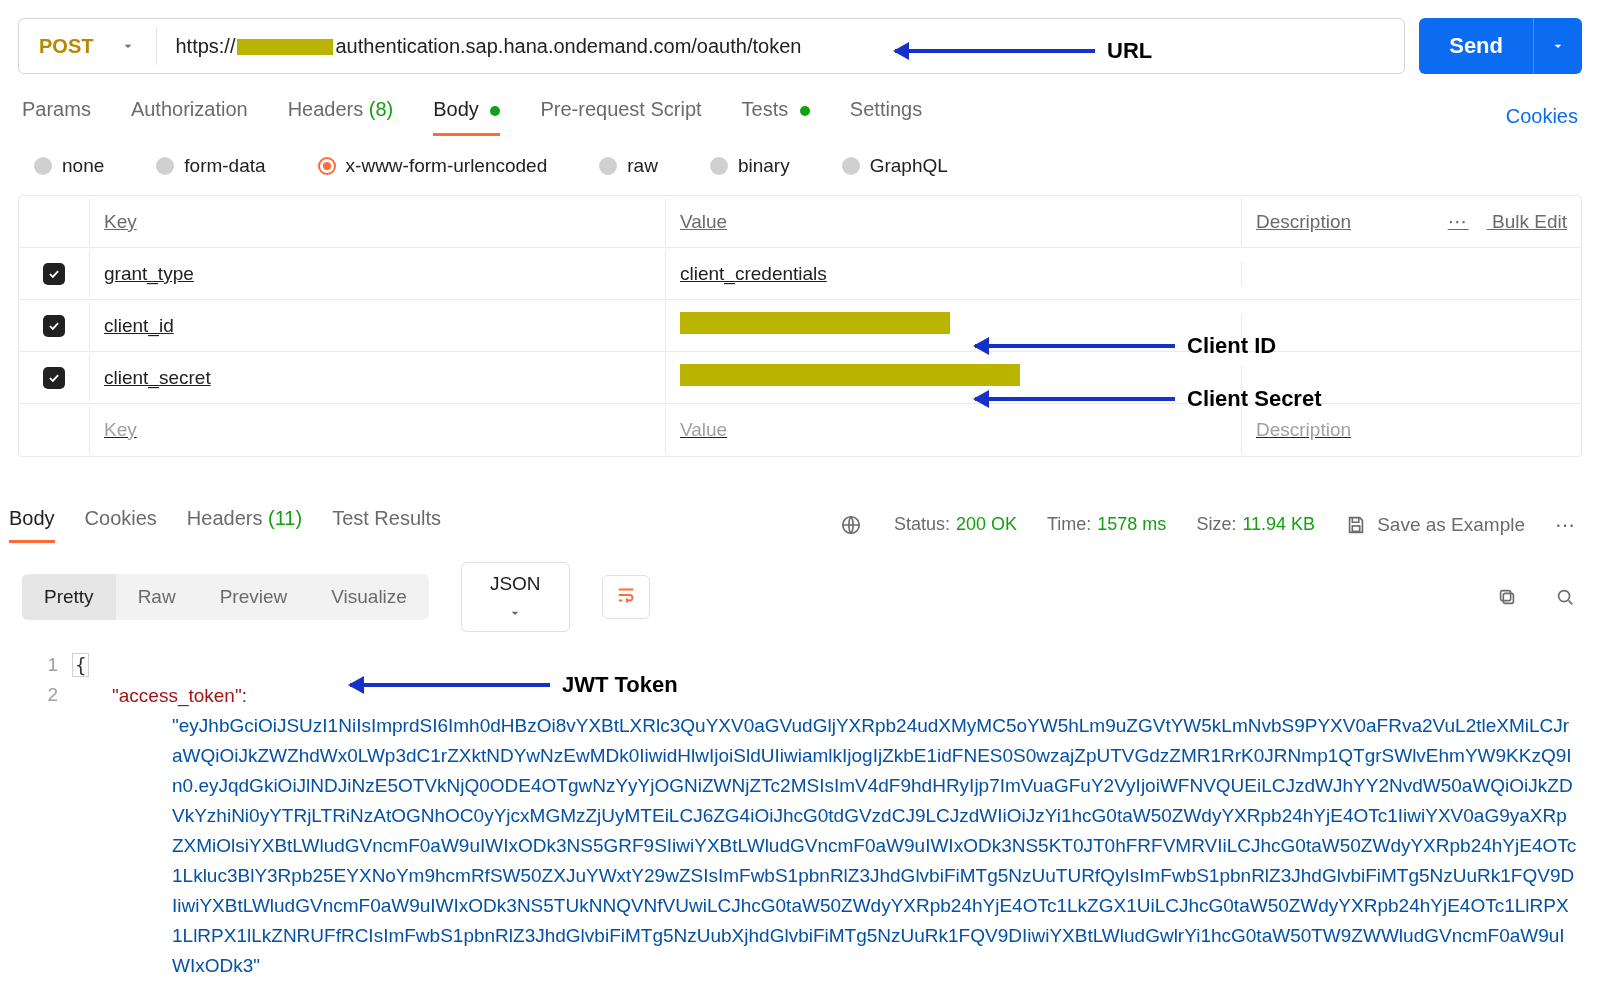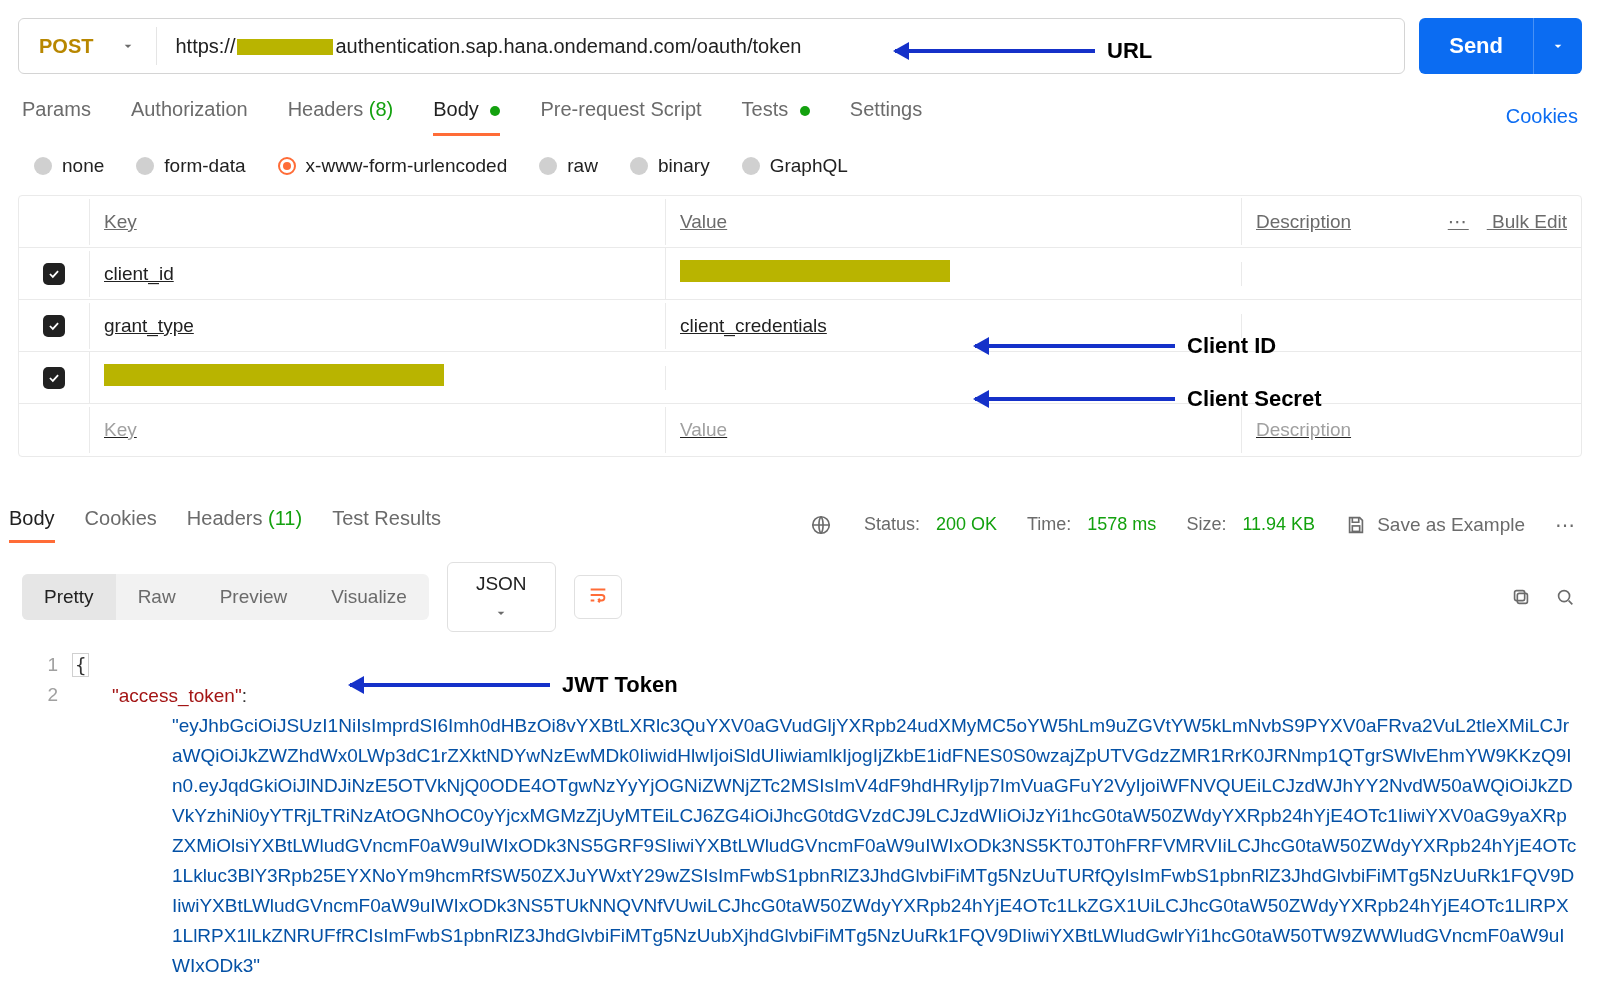--- a/index.html
+++ b/index.html
@@ -21,21 +21,21 @@
     .req-tabs { display: flex; align-items: center; gap: 40px; padding: 24px 22px 0 22px; font-size: 20px; color: #6b6b6b; position: relative; }
     .req-tabs .spacer { flex: 1; }
     .req-tab { cursor: pointer; padding-bottom: 14px; position: relative; }
     .req-tab.active { color: #212121; }
     .req-tab.active::after { content: ""; position: absolute; left: 0; right: 0; bottom: -1px; height: 3px; background: #ff6c37; }
     .count { color: #13a10e; }
     .dot-green { display:inline-block; width:10px; height:10px; border-radius:50%; background:#13a10e; margin-left:6px; vertical-align:middle; }
     .cookies-link { color: #0b6cf2; font-size: 20px; cursor: pointer; }
 
     
-    .body-types { display: flex; align-items: center; gap: 32px; padding: 20px 26px 18px 34px; font-size: 19px; color: #212121; }
+    .body-types { display: flex; align-items: center; gap: 52px; padding: 20px 26px 18px 34px; font-size: 19px; color: #212121; }
     .radio { display:flex; align-items:center; gap:10px; cursor:pointer; }
     .radio .circle { width:18px; height:18px; border-radius:50%; background:#d0d0d0; position:relative; }
     .radio.selected .circle { background:#fff; border:2px solid #ff6c37; }
     .radio.selected .circle::after { content:""; position:absolute; inset:3px; border-radius:50%; background:#ff6c37; }
 
     
     .kv-table { margin: 0 18px; border: 1px solid #eaeaea; border-radius: 4px; overflow: hidden; }
     .kv-row { display: grid; grid-template-columns: 70px 1fr 1fr 340px; border-bottom: 1px solid #eaeaea; min-height: 52px; align-items: center; text-decoration: underline; }
     .kv-row:last-child { border-bottom: none; }
     .kv-row.header { color: #6b6b6b; font-size: 19px; font-weight: 400; }
@@ -49,29 +49,29 @@
     .redact-block { display:inline-block; height:22px; background:#b9b400; }
     .bulk { color:#6b6b6b; cursor:pointer; }
     .dots { color:#6b6b6b; letter-spacing:2px; margin-right:18px; cursor:pointer; }
 
     
     .resp-bar { display:flex; align-items:center; gap:30px; padding: 50px 22px 0 9px; font-size: 20px; color:#6b6b6b; }
     .resp-bar .resp-tab { cursor:pointer; padding-bottom: 12px; position:relative; }
     .resp-bar .resp-tab.active { color:#212121; }
     .resp-bar .resp-tab.active::after { content:""; position:absolute; left:0; right:0; bottom:-1px; height:3px; background:#ff6c37; }
     .resp-bar .spacer { flex:1; }
-    .status-chunk { font-size:18px; display:flex; gap:16px; align-items:center; }
+    .status-chunk { font-size:18px; display:flex; gap:6px; align-items:center; }
     .status-chunk .ok { color:#13a10e; }
     .icon-btn { width:26px; height:26px; display:flex; align-items:center; justify-content:center; cursor:pointer; }
     .icon-btn svg { width:22px; height:22px; fill:none; stroke:#6b6b6b; stroke-width:1.8; }
     .save-ex { display:flex; gap:10px; align-items:center; font-size:19px; cursor:pointer; }
     .more-horiz { font-size:20px; letter-spacing:3px; color:#6b6b6b; cursor:pointer; }
 
     
-    .resp-controls { display:flex; align-items:center; gap:18px; padding: 20px 22px 0 22px; }
+    .resp-controls { display:flex; align-items:center; gap:32px; padding: 20px 22px 0 22px; }
     .seg { display:flex; background:#f2f2f2; border-radius:6px; overflow:hidden; }
     .seg-item { padding: 12px 22px; font-size:19px; color:#6b6b6b; cursor:pointer; }
     .seg-item.active { background:#e6e6e6; color:#212121; }
     .drop { display:flex; align-items:center; gap:10px; border:1px solid #e0e0e0; border-radius:6px; padding: 10px 28px; font-size:19px; color:#212121; cursor:pointer;flex-direction:column; }
     .wrap-btn { border:1px solid #e0e0e0; border-radius:6px; padding:8px 12px; cursor:pointer; }
     .wrap-btn svg { width:22px; height:22px; stroke:#ff6c37; fill:none; stroke-width:2; }
     .resp-controls .spacer { flex:1; }
 
     
     .code-wrap { display:flex; padding: 18px 22px 0 22px; font-family: SFMono-Regular, Menlo, Consolas, monospace; font-size:19px; line-height: 30px; position:relative; }
@@ -166,20 +166,33 @@
     <div class="kv-cell"></div>
     <div class="kv-cell">Key</div>
     <div class="kv-cell">Value</div>
     <div class="kv-cell desc-cell">
       <span>Description</span>
       <span>
         <span class="dots">⋯</span>
         <span class="bulk">Bulk Edit</span>
       </span>
     </div>
+  </div>
+
+  <div class="kv-row">
+    <div class="kv-cell" style="text-align:center">
+        <span class="ck">
+          <svg viewBox="0 0 24 24">
+            <path d="M5 12l5 5L19 7"></path>
+          </svg>
+        </span>
+      </div>
+    <div class="kv-cell">grant_type</div>
+    <div class="kv-cell">client_credentials</div>
+    <div class="kv-cell"></div>
   </div>
 
   <div class="kv-row">
     <div class="kv-cell" style="text-align:center">
         <span class="ck">
           <svg viewBox="0 0 24 24">
             <path d="M5 12l5 5L19 7"></path>
           </svg>
         </span>
       </div>
@@ -189,33 +202,21 @@
   </div>
 
   <div class="kv-row">
     <div class="kv-cell" style="text-align:center">
         <span class="ck">
           <svg viewBox="0 0 24 24">
             <path d="M5 12l5 5L19 7"></path>
           </svg>
         </span>
       </div>
-    <div class="kv-cell">grant_type</div>
-    <div class="kv-cell">client_credentials</div>
-    <div class="kv-cell"></div>
-  </div>
-
-  <div class="kv-row">
-    <div class="kv-cell" style="text-align:center">
-        <span class="ck">
-          <svg viewBox="0 0 24 24">
-            <path d="M5 12l5 5L19 7"></path>
-          </svg>
-        </span>
-      </div>
+    <div class="kv-cell">client_secret</div>
     <div class="kv-cell"><span class="redact-block" style="width:340px"></span></div>
     <div class="kv-cell"></div>
   </div>
 
   <div class="kv-row placeholder-row">
     <div class="kv-cell"></div>
     <div class="kv-cell">Key</div>
     <div class="kv-cell">Value</div>
     <div class="kv-cell">Description</div>
   </div>

